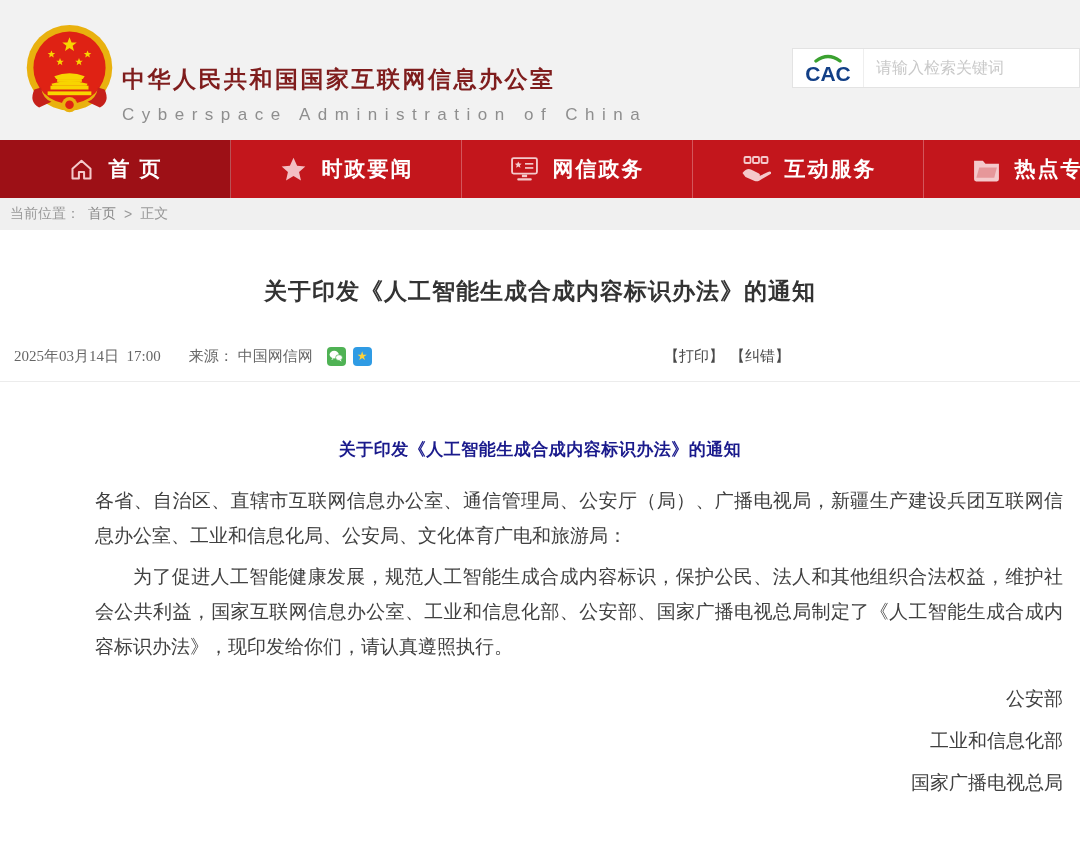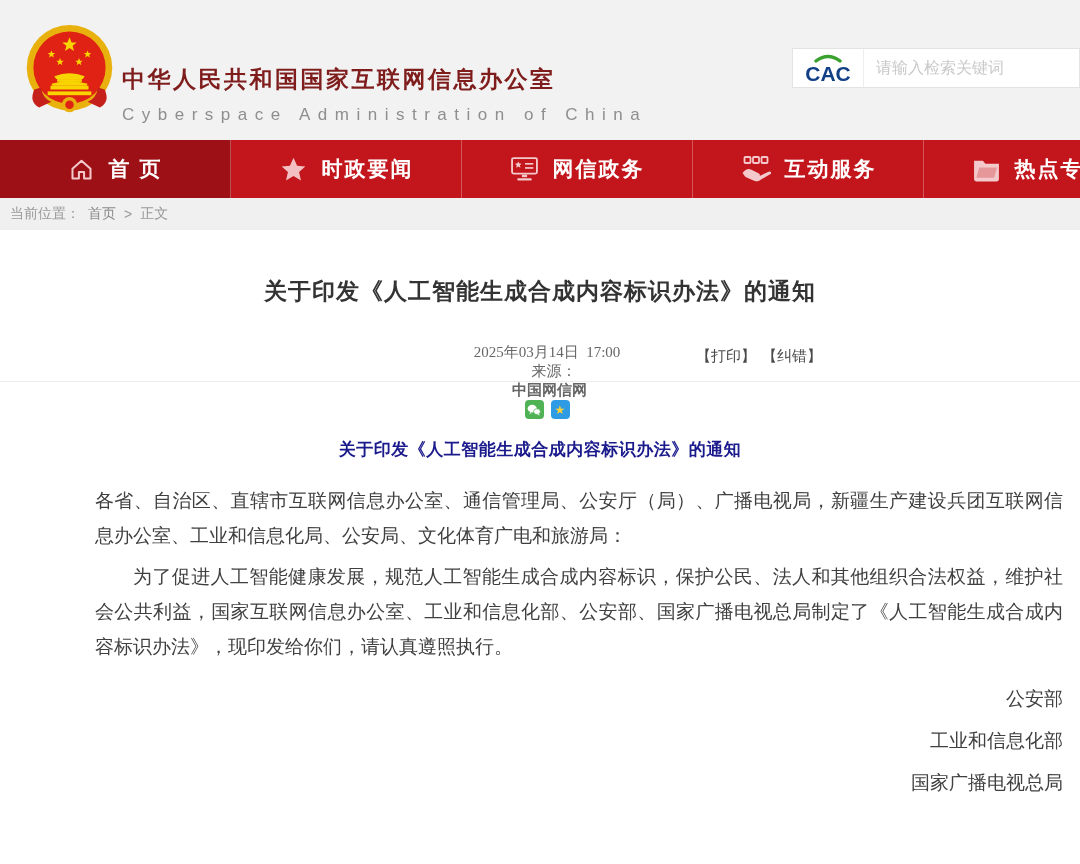--- a/index.html
+++ b/index.html
@@ -48,31 +48,31 @@
   .breadcrumb-bar .crumb-link{color:#8a8a8a;cursor:pointer;}
   
   .content{background:#fff;}
   .page-title{
     text-align:center;color:#333;font-size:23px;font-weight:700;letter-spacing:1px;
     padding-top:46px;margin:0 0 0 0;
   }
   .meta-row{
     position:relative;height:26px;margin-top:36px;
     font-family:"Liberation Serif","DejaVu Serif",serif;
-    font-size:15px;color:#666;display:flex;align-items:center;flex-direction:column;
+    font-size:15px;color:#666;display:flex;align-items:center;
   }
   .meta-date{margin-left:14px;white-space:pre-wrap;}
   .meta-source-label{margin-left:28px;}
-  .meta-source{margin-left:19px;font-weight:bold;}
+  .meta-source{margin-left:4px;}
   .share-icons{display:flex;gap:7px;margin-left:14px;}
   .share-ic{width:19px;height:19px;border-radius:4px;display:flex;align-items:center;justify-content:center;cursor:pointer;}
   .share-ic.wechat{background:#4fb254;}
   .share-ic.qzone{background:#2f9be4;font-size:12px;color:#ffd237;line-height:1;}
   .meta-actions{
-    position:absolute;left:696px;top:0;height:100%;display:flex;align-items:center;gap:6px;color:#4a4a4a;
+    position:absolute;left:664px;top:0;height:100%;display:flex;align-items:center;gap:6px;color:#4a4a4a;
   }
   .meta-actions span{cursor:pointer;}
   .meta-divider{height:1px;background:#ececec;margin-top:12px;}
   .doc-title{
     text-align:center;color:#1a1a8c;font-size:17px;font-weight:700;letter-spacing:0.5px;
     margin-top:56px;
   }
   .doc-number{
     text-align:center;color:#2b2bbf;font-size:16px;margin-top:27px;
   }

